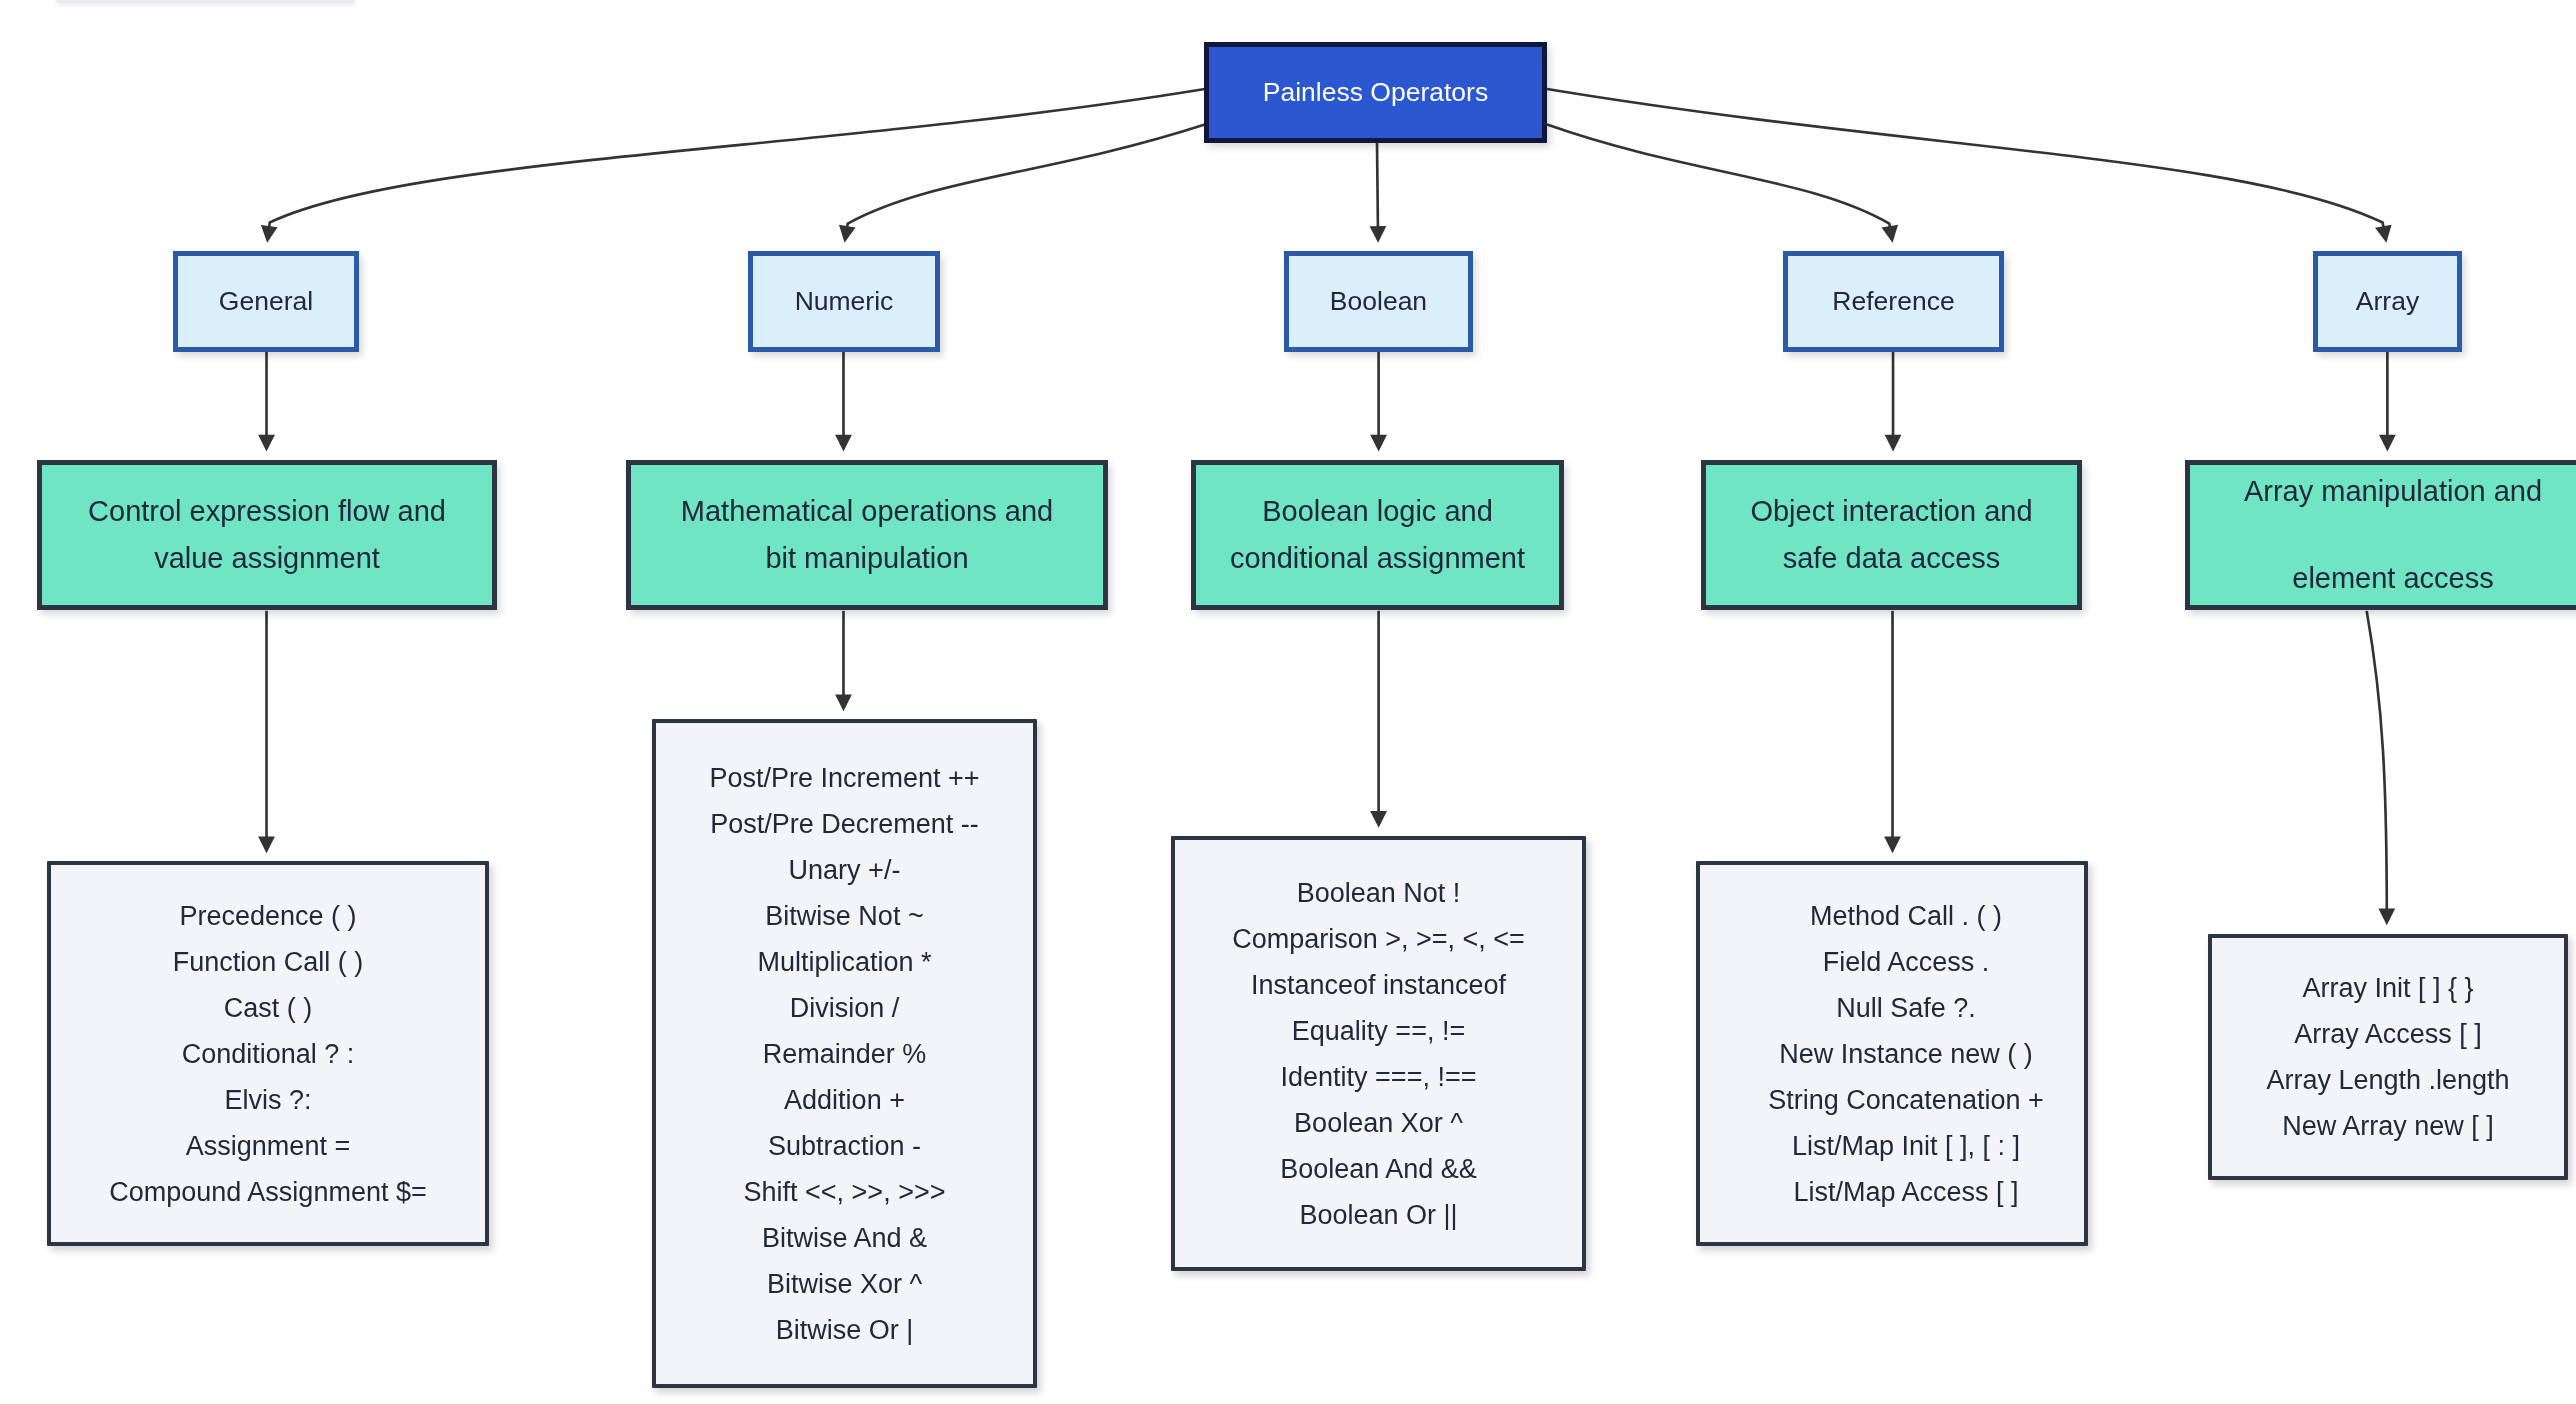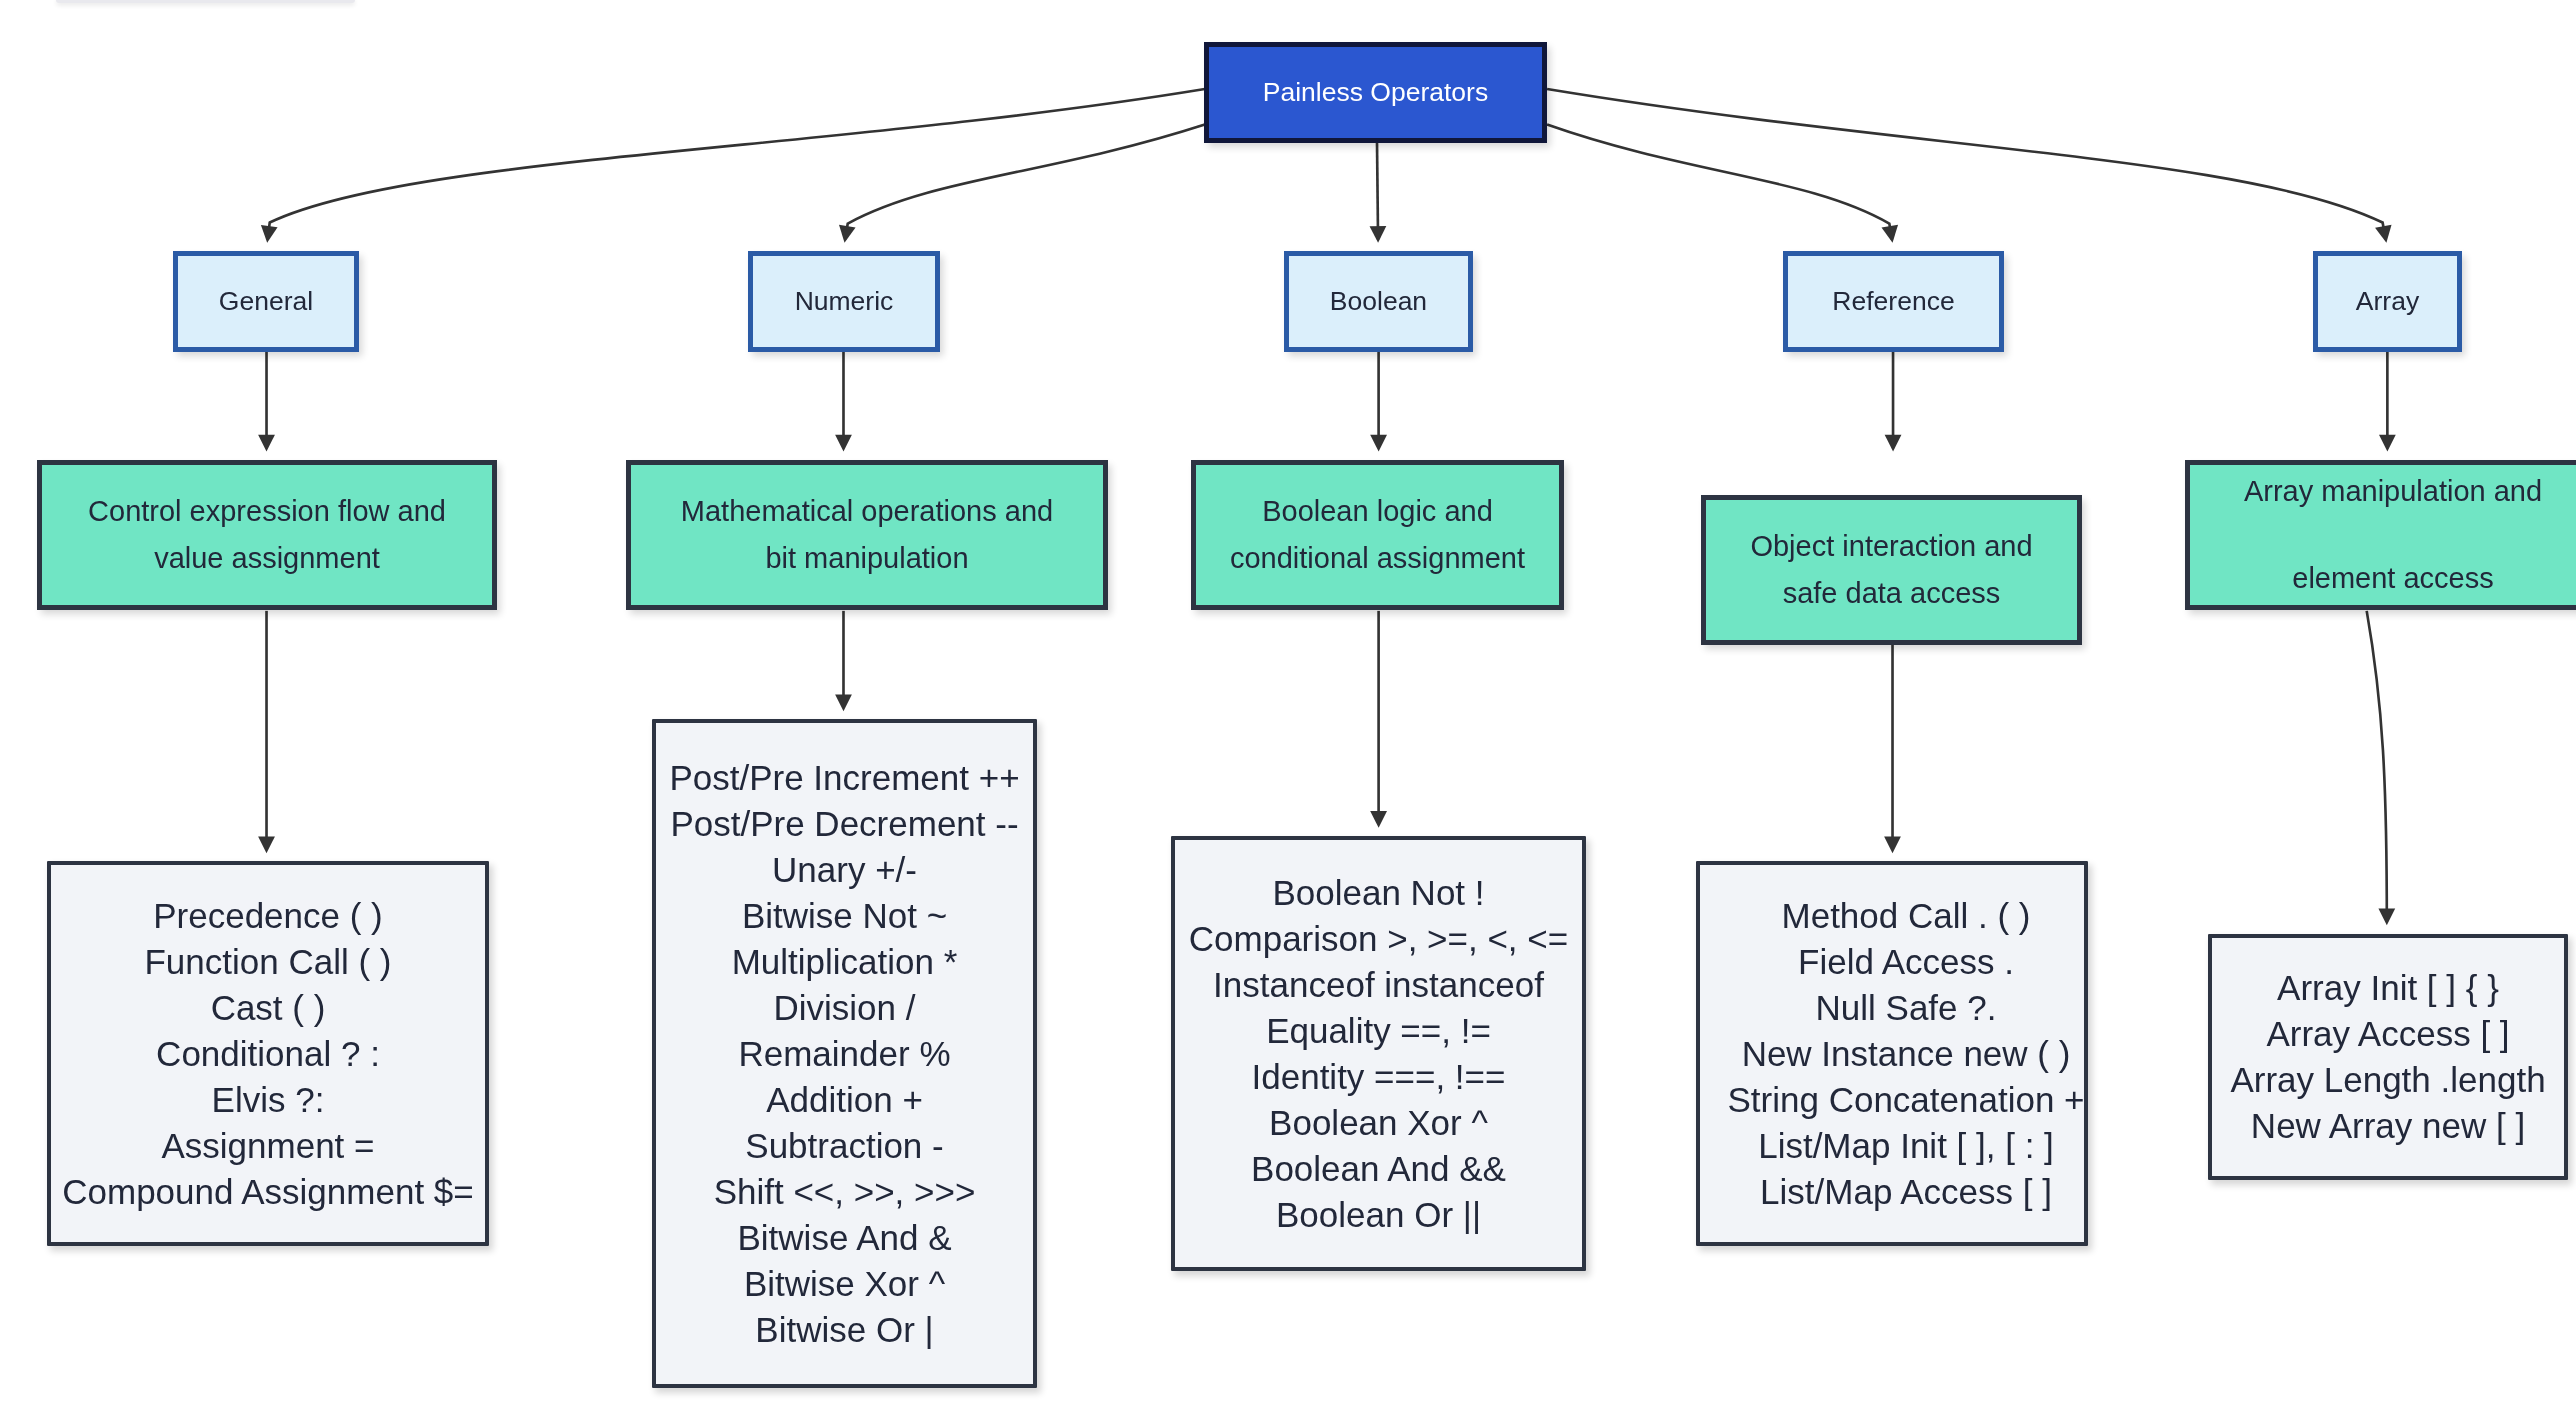--- a/index.html
+++ b/index.html
@@ -38,25 +38,25 @@
   .cat-array     { left:2313px; width:149px; }
   .desc-node {
     top:460px; height:150px;
     background:var(--description_fill); border:5.3px solid var(--node_border);
     font-size:29px;
   }
   .desc-node .line { line-height:47px; }
   .desc-general   { left:37px;   width:460px; }
   .desc-numeric   { left:626px; width:482px; }
   .desc-boolean   { left:1191px; width:373px; }
-  .desc-reference { left:1701px; width:381px;margin-top:35px; }
+  .desc-reference { left:1701px; width:381px; }
   .desc-array     { left:2185px; width:416px;gap:40px; }
   .detail-node {
     background:var(--detail_fill); border:4.2px solid var(--node_border);
-    font-size:35px; border-radius:1.1px;
+    font-size:27px; border-radius:1.1px;
   }
   .detail-node .op-line { line-height:46px; white-space:nowrap; }
   .detail-general   { left:47px;   top:861px; width:442px; height:385px; }
   .detail-numeric   { left:652px; top:719px; width:385px; height:669px; }
   .detail-boolean   { left:1171px; top:836px; width:415px; height:435px; }
   .detail-reference { left:1696px; top:861px; width:392px; height:385px;padding-left:28px; }
   .detail-array     { left:2208px; top:934px; width:360px; height:246px; }
   #edges { position:absolute; left:0; top:0; width:2576px; height:1404px; }
   #edges path.edge { fill:none; stroke:var(--arrow); stroke-width:5px; }
   #edges marker path { fill:var(--arrow); stroke:none; }

